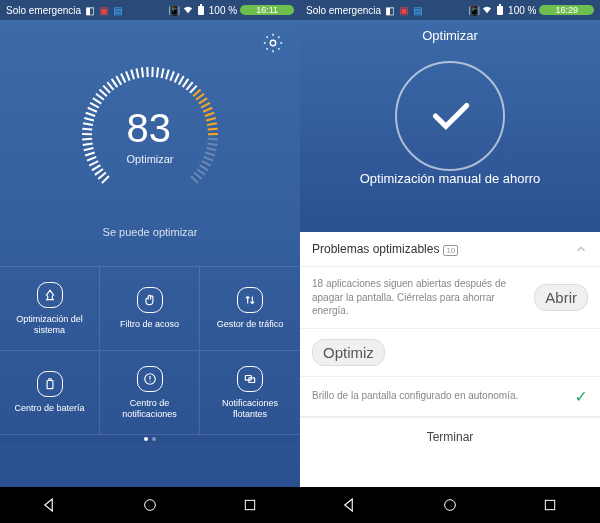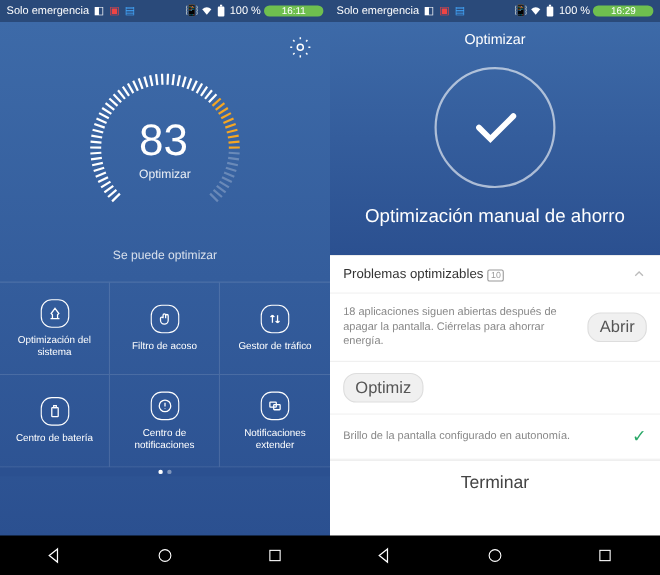--- a/index.html
+++ b/index.html
@@ -12,44 +12,44 @@
 .battery-pill{background:#6fbf4f;border-radius:7px;padding:0 16px;font-size:9px;color:#fff}
 
 .s1-main{flex:1;background:linear-gradient(180deg,#3d6aa8 0%,#2b5090 100%);display:flex;flex-direction:column;align-items:center;color:#fff}
 .s1-settings{position:absolute;top:32px;right:16px}
 .gauge-wrap{margin-top:40px;position:relative;width:150px;height:150px;display:flex;align-items:center;justify-content:center}
 .gauge-svg{position:absolute;top:0;left:0;width:150px;height:150px}
 .gauge-center{text-align:left}
 .gauge-score{font-size:40px;font-weight:300}
 .gauge-label{font-size:11px;opacity:.9;margin-top:2px}
 .gauge-sub{font-size:11px;opacity:.8;margin-top:16px}
-.s1-grid{margin-top:18px;width:100%;display:grid;grid-template-columns:repeat(3,1fr);border-top:1px solid rgba(255,255,255,.12)}
+.s1-grid{margin-top:28px;width:100%;display:grid;grid-template-columns:repeat(3,1fr);border-top:1px solid rgba(255,255,255,.12)}
 .s1-cell{height:84px;display:flex;flex-direction:column;align-items:center;justify-content:center;gap:6px;border-right:1px solid rgba(255,255,255,.12);border-bottom:1px solid rgba(255,255,255,.12)}
 .s1-cell:nth-child(3n){border-right:none}
 .s1-cell-icon{width:26px;height:26px;border:1.5px solid #fff;border-radius:10px;display:flex;align-items:center;justify-content:center}
 .s1-cell-label{font-size:9px;text-align:center;padding:0 4px;line-height:1.2}
 .s1-dots{display:flex;gap:4px;justify-content:center;padding:2px 0 2px;background:linear-gradient(180deg,#2b5090,#2b5090)}
 .dot{width:4px;height:4px;border-radius:50%;background:rgba(255,255,255,.4)}
 .dot.active{background:#fff}
 .navbar{height:36px;background:#000;display:flex;align-items:center;justify-content:space-around}
 .nav-btn{width:20px;height:20px;display:flex;align-items:center;justify-content:center}
 
 .s2-top{height:212px;background:linear-gradient(180deg,#3d6aa8 0%,#2b5090 100%);display:flex;flex-direction:column;align-items:center;color:#fff}
 .s2-title{font-size:13px;margin-top:8px}
 .check-circle{margin-top:18px;width:110px;height:110px;border:2px solid rgba(255,255,255,.6);border-radius:50%;display:flex;align-items:center;justify-content:center}
-.s2-sub{font-size:17px;margin-top:16px}
+.s2-sub{font-size:13px;}
 .s2-body{flex:1;background:#ffffff;display:flex;flex-direction:column;overflow:hidden}
 .s2-header{background:#fff;padding:10px 12px;display:flex;align-items:center;border-bottom:1px solid #eee}
 .s2-header-txt{font-size:12px;color:#333;flex:1}
 .s2-badge{font-size:8px;border:1px solid #999;color:#999;padding:0 2px;margin-left:4px;border-radius:2px}
 .s2-item{background:#fff;padding:10px 12px;display:flex;align-items:center;gap:20px;border-bottom:1px solid #eee}
 .s2-item-txt{flex:1;font-size:10px;color:#888;line-height:1.35}
 .s2-btn{background:#f0f0f0;border:1px solid #ddd;border-radius:12px;padding:4px 10px;font-size:15px;color:#555}
 .s2-check{color:#2aa868;font-size:16px}
-.s2-finish{background:#fff;text-align:center;padding:12px;font-size:16px;color:#444;border-top:1px solid #eee}
+.s2-finish{background:#fff;text-align:center;padding:12px;font-size:12px;color:#444;border-top:1px solid #eee}
 .chev{width:14px;height:14px}
 </style>
 </head>
 <body>
 
 <div class="screen">
   <div class="status-bar">
     <div class="sb-left">
       <span>Solo emergencia</span>
       <span class="sb-icon">◧</span>
@@ -198,21 +198,21 @@
           </div>
         <div class="s1-cell-label">Centro de notificaciones</div>
       </div>
       <div class="s1-cell">
         <div class="s1-cell-icon">
             <svg width="14" height="14" viewBox="0 0 24 24" fill="none" stroke="#fff" stroke-width="2">
               <rect x="4" y="6" width="10" height="8" rx="1"></rect>
               <rect x="10" y="10" width="10" height="8" rx="1"></rect>
             </svg>
           </div>
-        <div class="s1-cell-label">Notificaciones extender</div>
+        <div class="s1-cell-label">Notificaciones flotantes</div>
       </div>
     </div>
     <div class="s1-dots" style="width:100%">
       <span class="dot active"></span>
       <span class="dot"></span>
     </div>
   </div>
 
   <div class="navbar">
     <div class="nav-btn">

